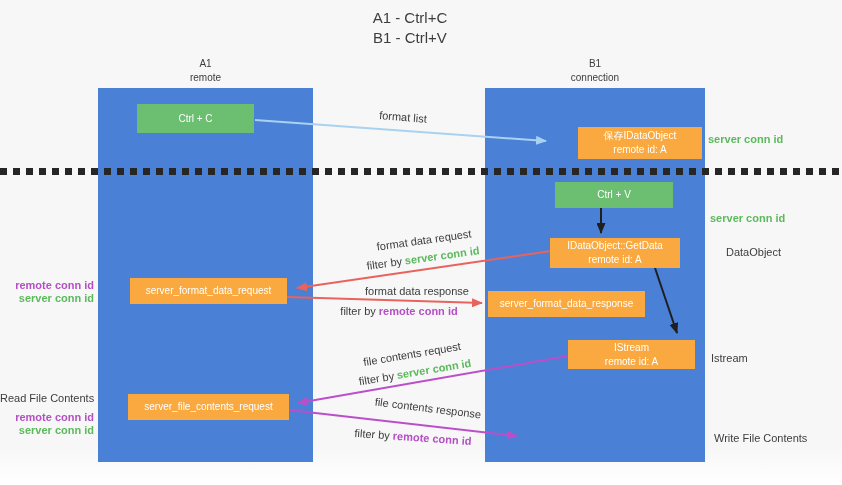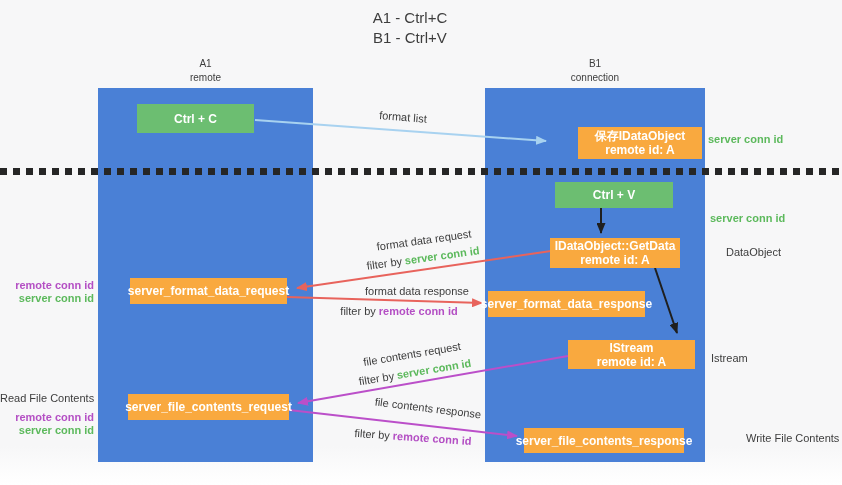--- a/index.html
+++ b/index.html
@@ -20,43 +20,43 @@
   .lane-header.b1{left:485px;width:220px;}
   
   .panel{position:absolute;top:88px;height:374px;background:var(--panel_blue);}
   .panel.a1{left:98px;width:215px;}
   .panel.b1{left:485px;width:220px;}
   
   .separator{position:absolute;left:0;top:168px;width:842px;height:7px;
     background:repeating-linear-gradient(90deg,#262626 0 7px,transparent 7px 13px);}
   
   .node{position:absolute;display:flex;flex-direction:column;align-items:center;
-        justify-content:center;text-align:center;color:#fff;font-size:12px;
-        line-height:14px;white-space:nowrap;font-weight:bold;}
+        justify-content:center;text-align:center;color:#fff;font-size:10px;
+        line-height:14px;white-space:nowrap;}
   .node.green{background:var(--box_green);}
   .node.orange{background:var(--box_orange);}
   .n-ctrl-c   {left:137px;top:104px;width:117px;height:29px;}
   .n-save     {left:578px;top:127px;width:124px;height:32px;}
   .n-ctrl-v   {left:555px;top:182px;width:118px;height:26px;}
   .n-getdata  {left:550px;top:238px;width:130px;height:30px;}
   .n-fmt-req  {left:130px;top:278px;width:157px;height:26px;}
   .n-fmt-res  {left:488px;top:291px;width:157px;height:26px;}
   .n-istream  {left:568px;top:340px;width:127px;height:29px;}
   .n-file-req {left:128px;top:394px;width:161px;height:26px;}
   .n-file-res {left:524px;top:428px;width:160px;height:25px;}
   
   .side{position:absolute;font-size:11px;line-height:13px;color:var(--text_dark);
         white-space:nowrap;}
   .green-bold{color:var(--text_green);font-weight:bold;}
   .purple-bold{color:var(--text_purple);font-weight:bold;}
   .s-scid-top{left:708px;top:133px;}
   .s-scid-mid{left:710px;top:212px;}
   .s-dataobject{left:714px;top:246px;padding-left:12px;}
   .s-istream{left:711px;top:352px;}
-  .s-write{left:746px;top:432px;}
+  .s-write{left:714px;top:432px;}
   .left-col{left:0;width:94px;text-align:right;}
   .s-remote-mid{top:279px;}
   .s-server-mid{top:292px;}
   .s-read{top:392px;}
   .s-remote-bot{top:411px;}
   .s-server-bot{top:424px;}
   
   .edge-label{position:absolute;font-size:11px;color:var(--text_dark);
               white-space:nowrap;transform-origin:center;}
   .edge-label .hl{margin-left:3px;font-weight:bold;}
@@ -149,23 +149,20 @@
   <div class="node orange n-fmt-req">
     <div>server_format_data_request</div>
   </div>
   <div class="node orange n-istream">
     <div>IStream</div>
     <div>remote id: A</div>
   </div>
   <div class="node orange n-file-req">
     <div>server_file_contents_request</div>
   </div>
-  <div class="node orange n-file-res">
-    <div>server_file_contents_response</div>
-  </div>
 
   <div class="side green-bold s-scid-top">server conn id</div>
   <div class="side green-bold s-scid-mid">server conn id</div>
   <div class="side s-dataobject">DataObject</div>
   <div class="side s-istream">Istream</div>
   <div class="side s-write">Write File Contents</div>
 
   <div class="side purple-bold left-col s-remote-mid">remote conn id</div>
   <div class="side green-bold left-col s-server-mid">server conn id</div>
   <div class="side left-col s-read">Read File Contents</div>

